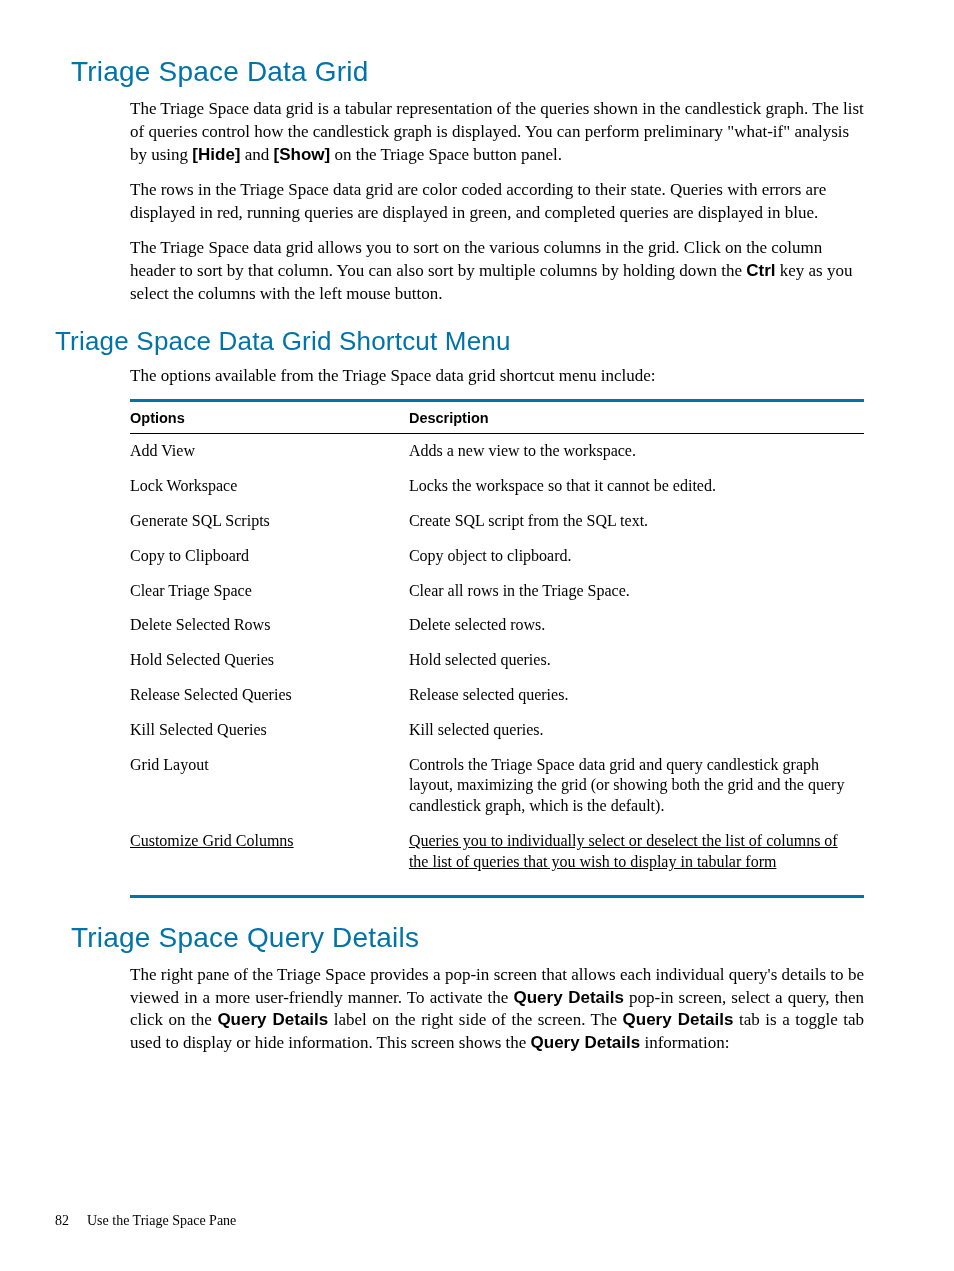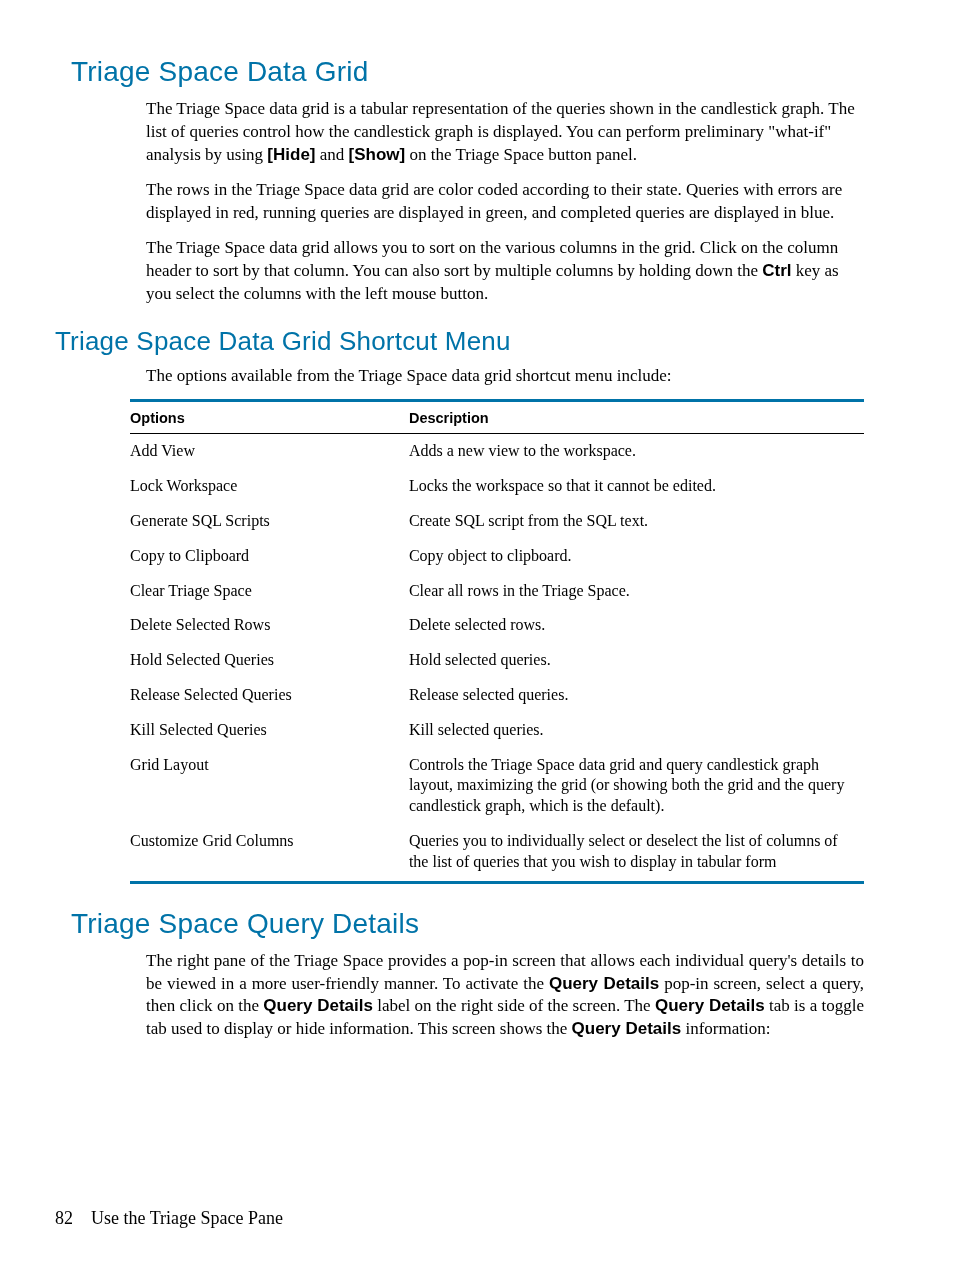--- a/index.html
+++ b/index.html
@@ -32,21 +32,21 @@
     font-size: 26px;
     margin: 20px 0 8px 0;
     letter-spacing: 0.2px;
   }
   .body-block {
     margin-left: 75px;
   }
   p.body {
     font-size: 17px;
     line-height: 1.35;
-    margin: 0 0 12px 16px;
+    margin: 0 0 12px 0;
     color: #000;
   }
   .sans-bold {
     font-family: Arial, "Helvetica Neue", Helvetica, sans-serif;
     font-weight: 700;
   }
   table.options {
     width: 100%;
     border-collapse: collapse;
     margin-top: 10px;
@@ -63,34 +63,35 @@
     font-size: 14.5px;
     padding: 8px 6px 7px 0;
     margin-left: 33px;
   }
   table.options td {
     vertical-align: top;
     padding: 7px 6px 7px 0;
     line-height: 1.3;
   }
   table.options tbody tr:last-child td {
-    padding-bottom: 8px;
+    padding-bottom: 22px;
+    text-decoration: underline;
   }
   table.options col.opt { width: 38%; }
   table.options col.desc { width: 62%; }
   .table-bottom-rule {
     border: none;
     border-top: 3px solid #0073a8;
     margin: 0 0 24px 0;
   }
   .footer {
     position: absolute;
     left: 55px;
     bottom: 42px;
-    font-size: 18px;
+    font-size: 14px;
     color: #000;
   }
   .footer .pnum {
     display: inline-block;
     margin-right: 18px;
   }
 </style>
 </head>
 <body>
 

